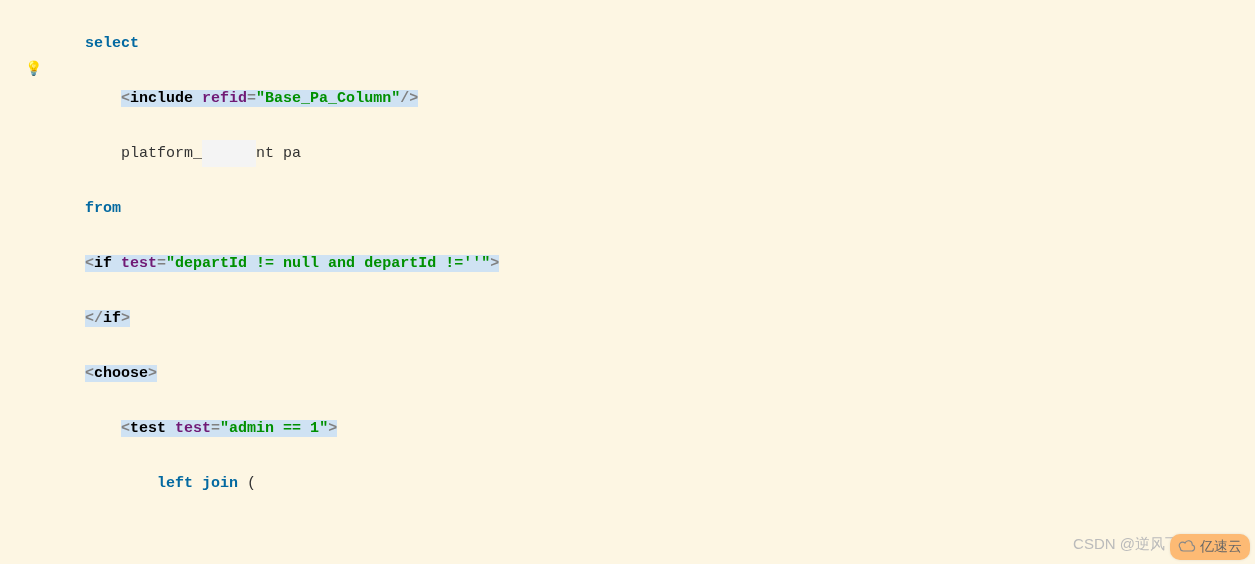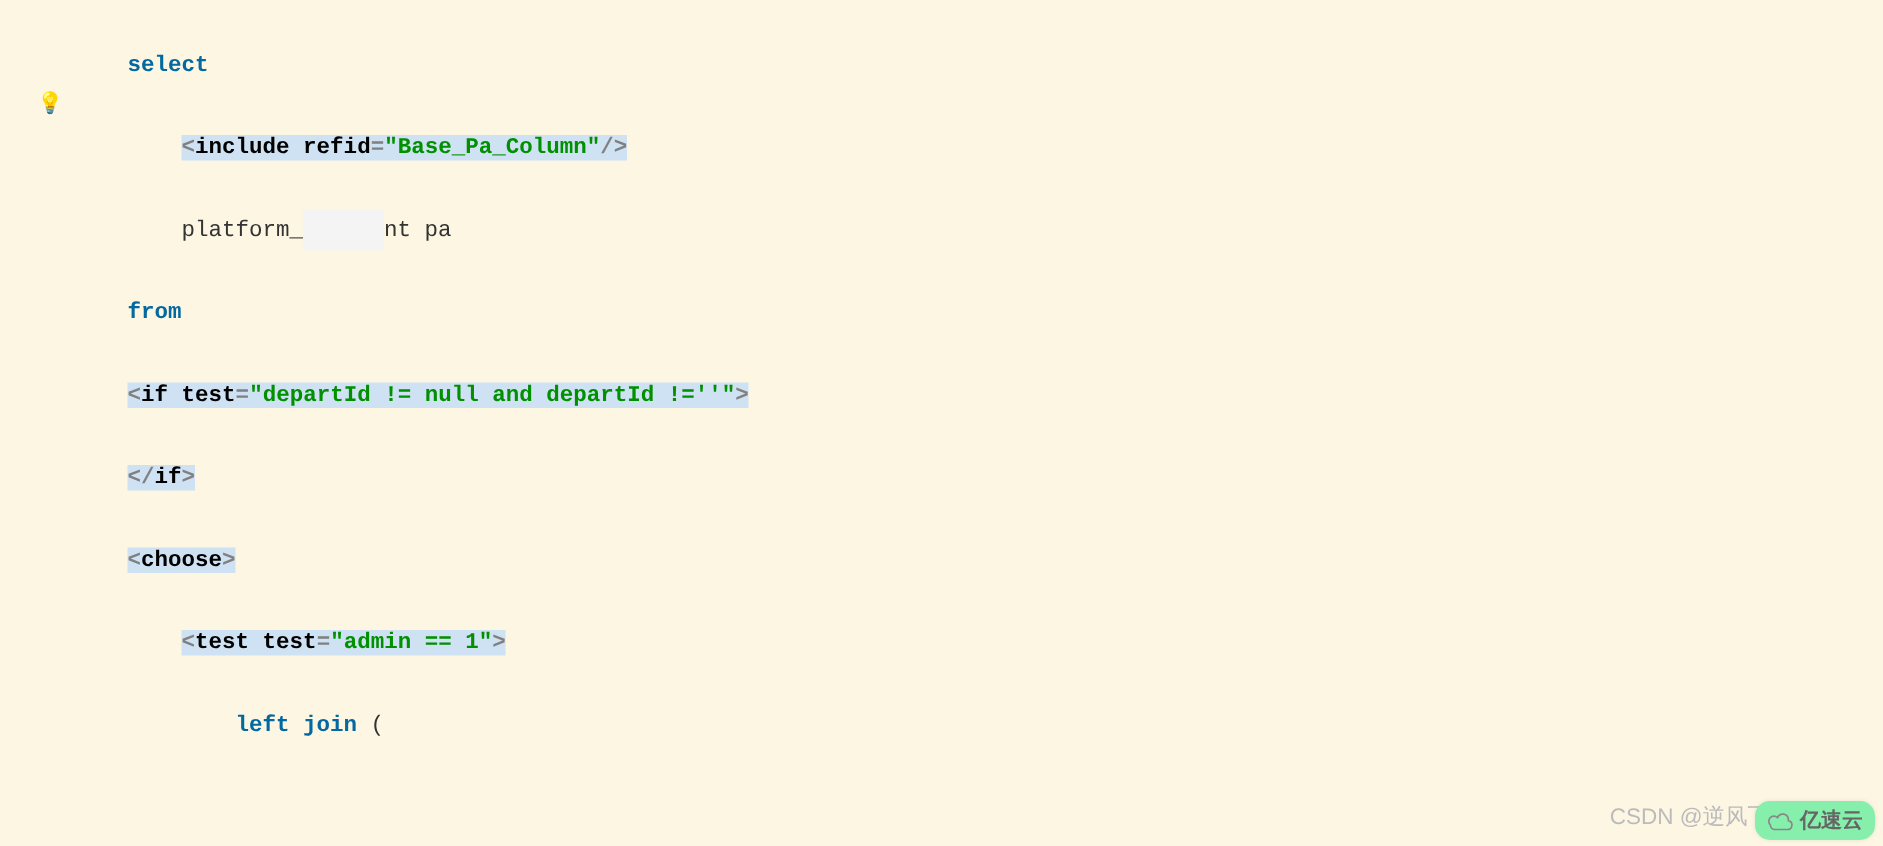--- a/index.html
+++ b/index.html
@@ -28,48 +28,47 @@
     font-size: 14px;
   }
   .code-area {
     padding: 2px 0 0 22px;
     line-height: 27.5px;
     white-space: pre;
   }
   .kw { color: #0369a1; font-weight: bold; }
   .tag { color: #000000; font-weight: bold; }
   .tag-d { color: #808080; font-weight: bold; }
-  .attr { color: #000000; font-weight: bold; }
+  .attr { color: #701a75; font-weight: bold; }
   .str { color: #009000; font-weight: bold; }
   .txt { color: #333333; }
   .hl { background: #cfe2f3; display: inline; }
   .redact { background: #f4f4f4; color: #f4f4f4; display: inline-block; }
   .watermark {
     position: absolute;
     right: 75px;
     bottom: 10px;
     color: #bbb;
     font-family: Arial, sans-serif;
     font-size: 15px;
   }
   .logo {
     position: absolute;
     right: 5px;
     bottom: 4px;
-    background: #86efac;
+    background: #fdba74;
     border-radius: 10px;
     padding: 4px 8px;
     font-family: Arial, sans-serif;
     font-size: 14px;
     color: #666;
     display: flex;
-    align-items: center;
+    align-items: flex-start;
     gap: 4px;
     box-shadow: 0 0 3px rgba(0,0,0,0.1);
-    font-weight: bold;
   }
   .logo svg { width: 18px; height: 14px; }
 </style>
 </head>
 <body>
 
 <div class="gutter"></div>
 <div class="gutter-icon">💡</div>
 
 <div class="code-area">

